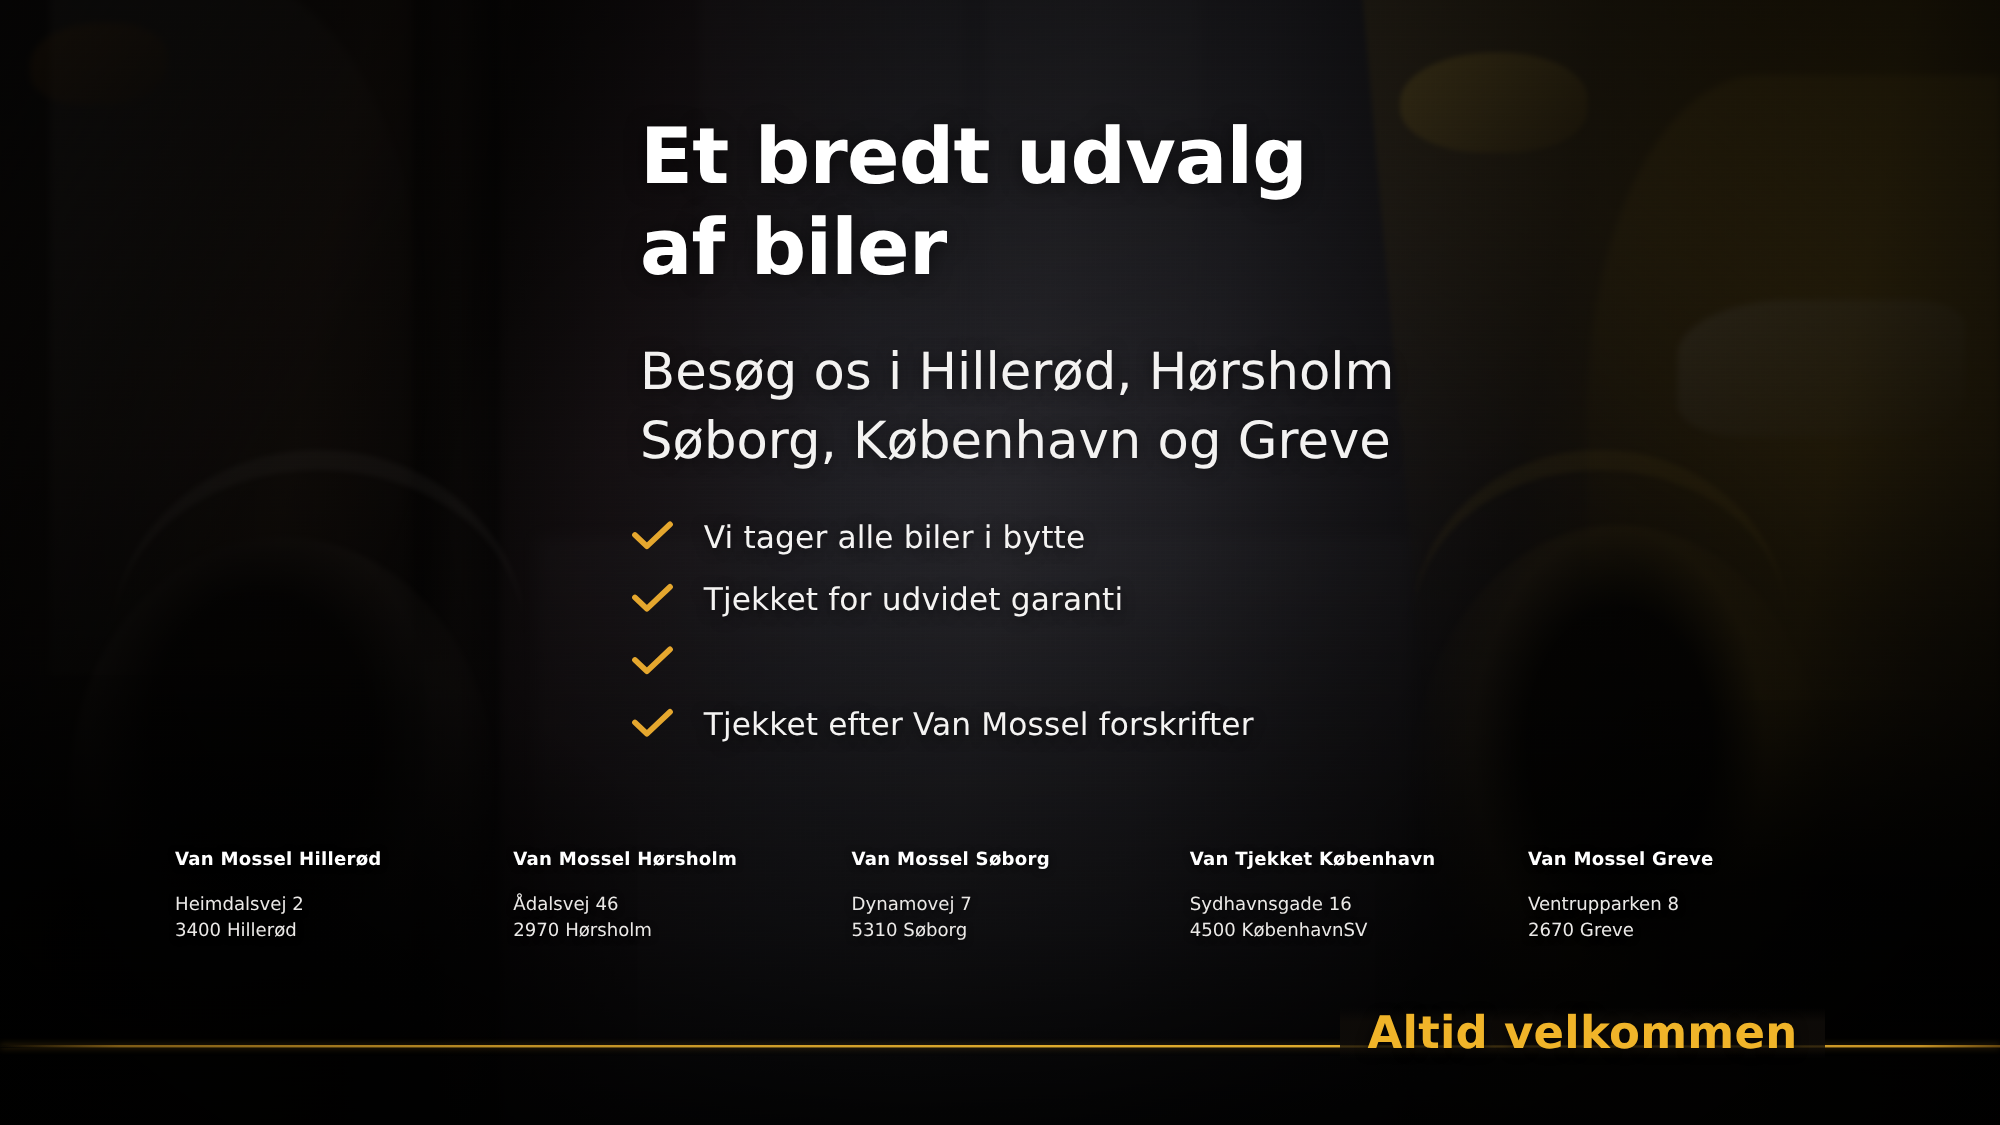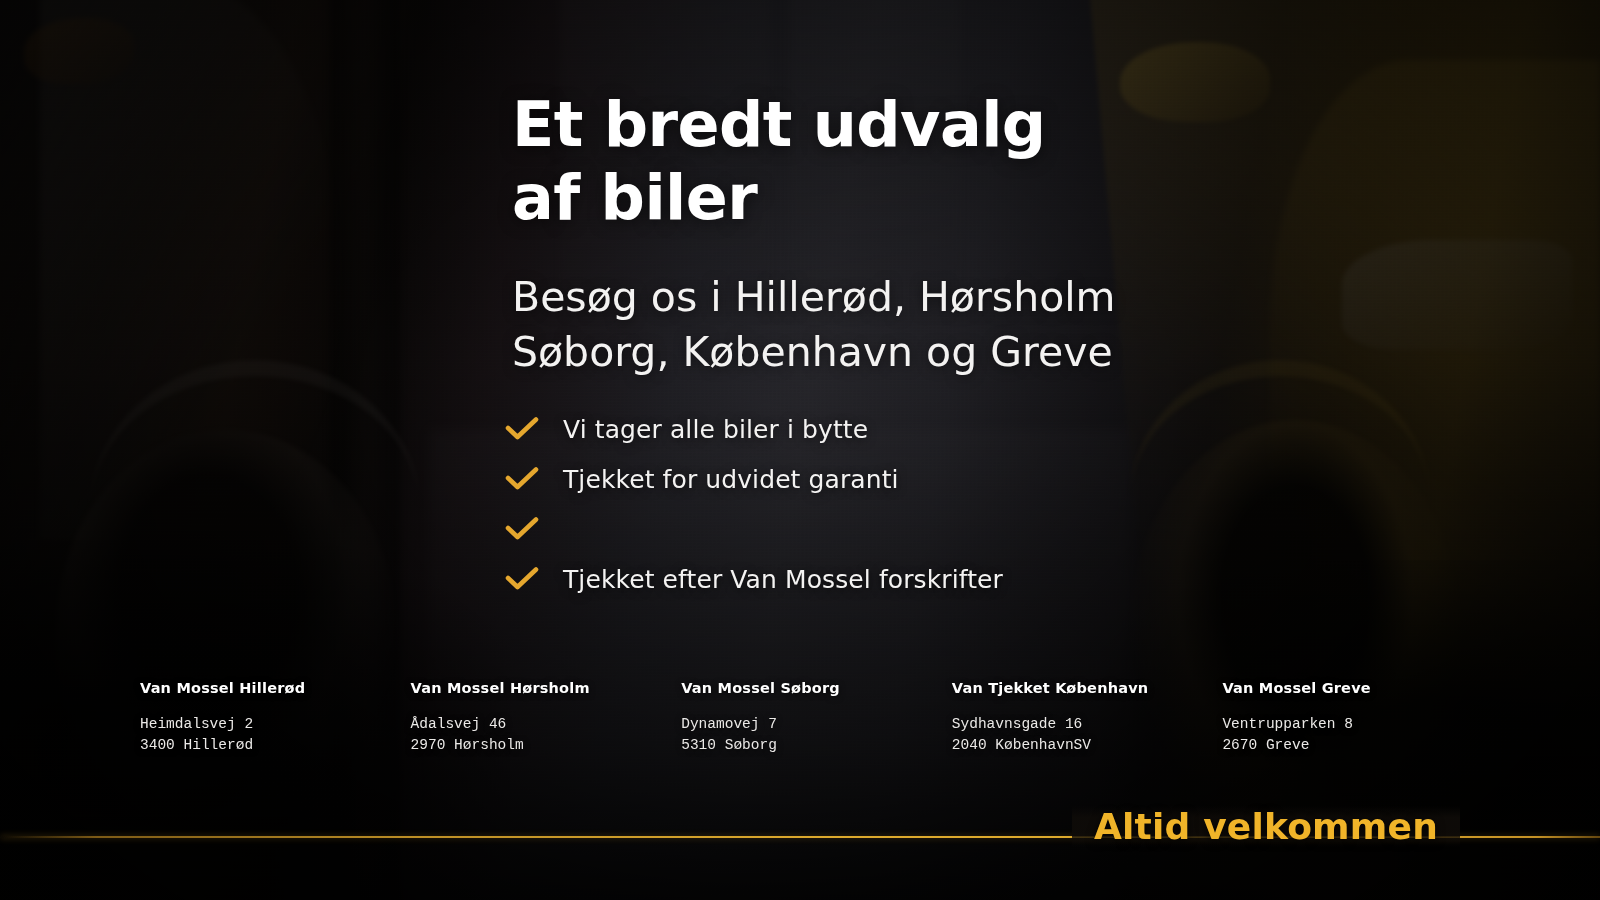--- a/index.html
+++ b/index.html
@@ -215,21 +215,20 @@
     color:#ffffff;
     letter-spacing:.2px;
     margin-bottom:18px;
     text-shadow:0 1px 6px rgba(0,0,0,.7);
   }
   .loc-line {
     font-size:14.5px;
     color:#ebe9e7;
     line-height:1.45;
     text-shadow:0 1px 6px rgba(0,0,0,.7);
-    font-family:Liberation Mono, monospace;
   }
 
   
   .rule {
     position:absolute;
     left:0; right:0; top:836px;
     height:2px;
     background:linear-gradient(90deg,
       rgba(214,150,34,.05) 0%,
       rgba(226,164,40,.55) 6%,
@@ -335,21 +334,21 @@
         <div class="loc-line">2970 Hørsholm</div>
       </div>
       <div class="loc">
         <div class="loc-name">Van Mossel Søborg</div>
         <div class="loc-line">Dynamovej 7</div>
         <div class="loc-line">5310 Søborg</div>
       </div>
       <div class="loc">
         <div class="loc-name">Van Tjekket København</div>
         <div class="loc-line">Sydhavnsgade 16</div>
-        <div class="loc-line">2040 KøbenhavnSV</div>
+        <div class="loc-line">4500 KøbenhavnSV</div>
       </div>
       <div class="loc">
         <div class="loc-name">Van Mossel Greve</div>
         <div class="loc-line">Ventrupparken 8</div>
         <div class="loc-line">2670 Greve</div>
       </div>
     </div>
 
     <div class="rule"></div>
     <div class="tagline">Altid velkommen</div>

